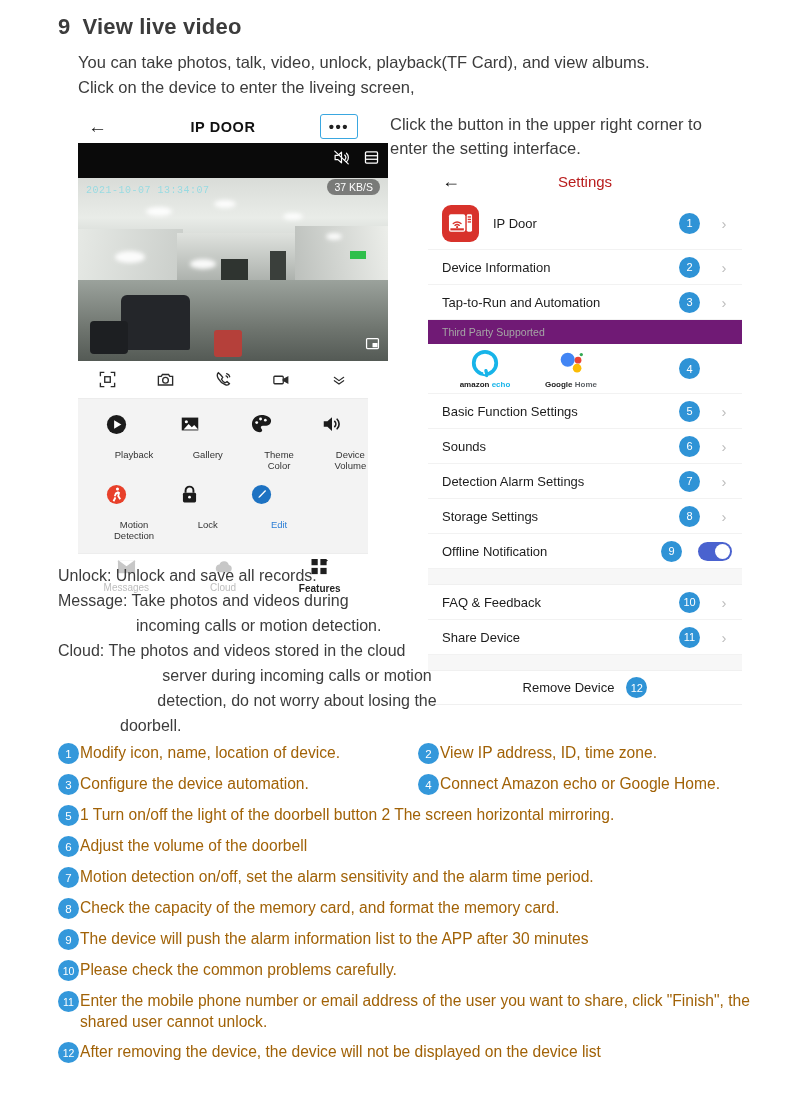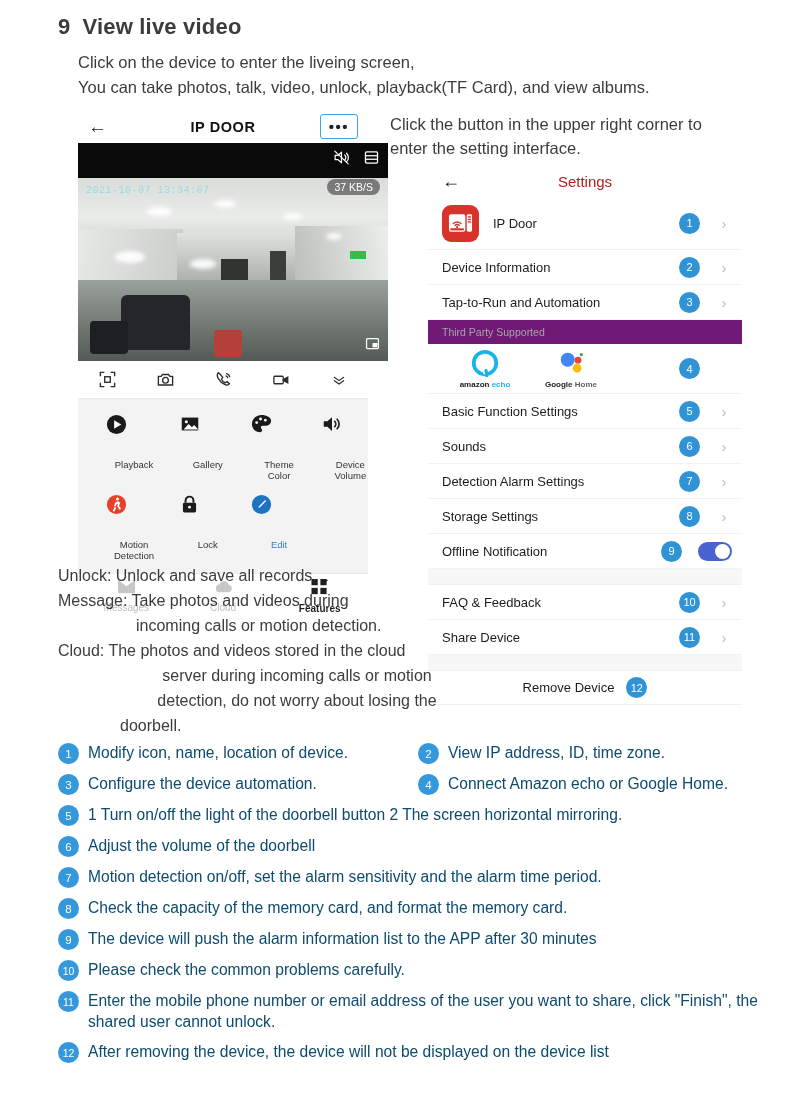--- a/index.html
+++ b/index.html
@@ -107,21 +107,21 @@
   .feat-grid {
     background:#f3f3f3; padding: 8px 0 10px 0;
     display:grid; grid-template-columns: repeat(4,1fr); row-gap:4px;
   }
   .feat {
     display:flex; flex-direction:column; align-items:center; justify-content:flex-start;
     padding: 4px 0 2px 0;
   }
   .feat .ic { width: 26px; height: 26px; display:flex; align-items:center; justify-content:center; }
   .feat .lb {
-    margin-top: 22px; font-size: 9.5px; text-align:center; color:#333; line-height: 11px; padding-left: 36px;
+    margin-top: 12px; font-size: 9.5px; text-align:center; color:#333; line-height: 11px; padding-left: 36px;
   }
   .feat .lb.blue { color:#2d7fd6; }
 
   .tabbar {
     height: 46px; background:#fff; display:flex; align-items:center;
     border-top:1px solid #ededed;
   }
   .tab { flex:1; display:flex; flex-direction:column; align-items:center; gap:4px; }
   .tab .lb { font-size:10px; color:#bdbdbd; }
   .tab.active .lb { color:#1f1f1f; font-weight:bold; }
@@ -197,35 +197,35 @@
   
   .notes { position:absolute; left: 58px; top: 742px; width: 700px; }
   .note { display:flex; align-items:flex-start; margin-bottom: 9px; }
   .nbadge {
     flex: 0 0 21px; width:21px; height:21px; border-radius:50%;
     background:#3498db; color:#fff; font-size: 11.5px;
     display:flex; align-items:center; justify-content:center;
     margin-top: 1px;
   }
   .nbadge.w2 { font-size: 10.5px; }
-  .ntext { margin-left: 9px; font-size: 15.6px; line-height: 21px; color:#0c4a6e; }
+  .ntext { margin-left: 1px; font-size: 15.6px; line-height: 21px; color:#a16207; }
   .note-pair { display:flex; align-items:flex-start; width:100%; }
   .note-pair .col { display:flex; align-items:flex-start; }
   .note-pair .col.c1 { width: 360px; }
 </style>
 </head>
 <body>
 
 <div class="sec-head">
   <span class="num">9</span><span>View live video</span>
 </div>
 
 <div class="intro">
+  <div>You can take photos, talk, video, unlock, playback(TF Card), and view albums.</div>
   <div>Click on the device to enter the liveing screen,</div>
-  <div>You can take photos, talk, video, unlock, playback(TF Card), and view albums.</div>
 </div>
 
 <div class="phone">
 
   <div class="ph-topbar">
     <div class="ph-back">←</div>
     <div class="ph-title">IP DOOR</div>
     <div class="ph-more">•••</div>
   </div>
 

